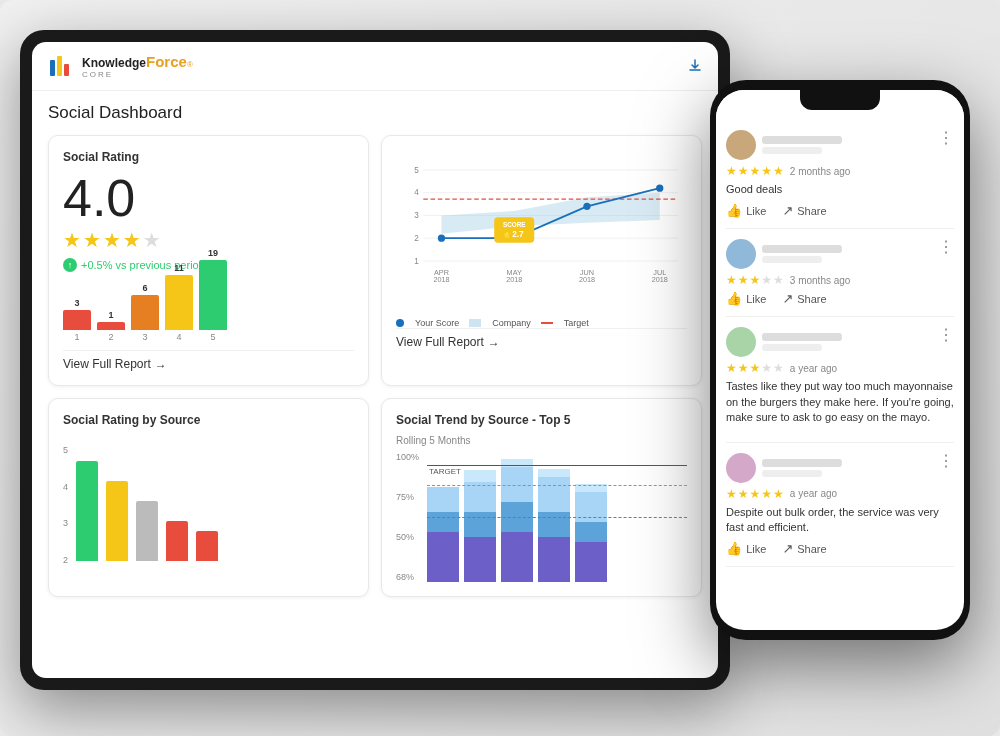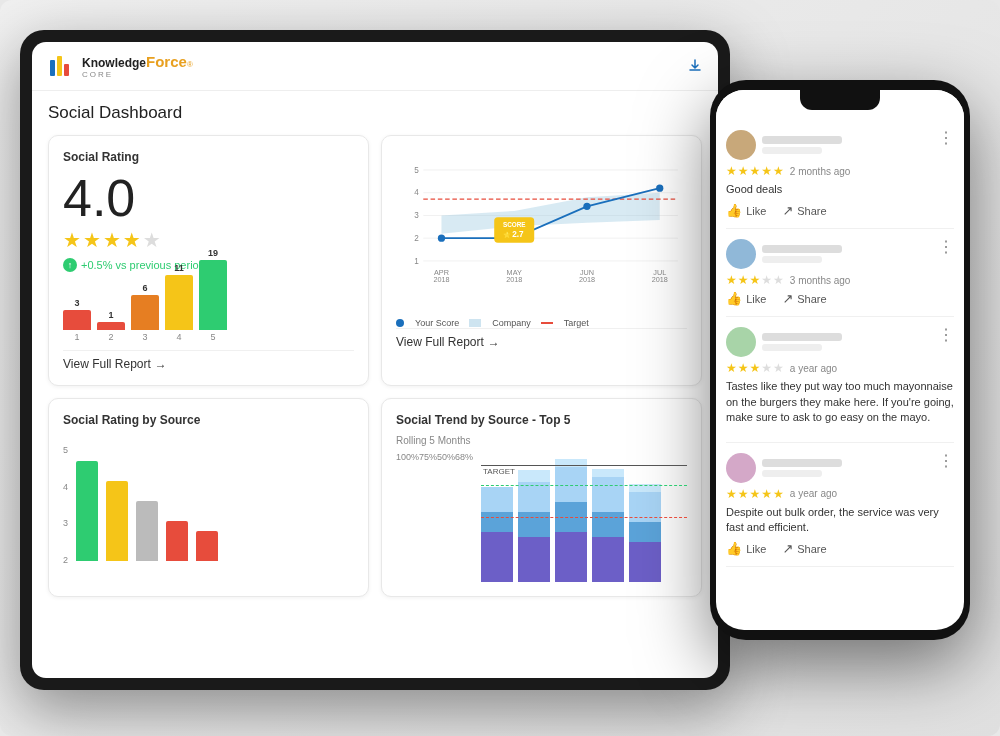--- a/index.html
+++ b/index.html
@@ -229,21 +229,21 @@
     }
 
     
     .stacked-subtitle {
       font-size: 10px;
       color: #888;
       margin-bottom: 6px;
     }
     .stacked-y {
       display: flex;
-      flex-direction: row;
+      flex-direction: column;
       justify-content: space-between;
       height: 130px;
       font-size: 9px;
       color: #888;
       padding-right: 4px;
     }
 
     
     .phone {
       position: absolute;

